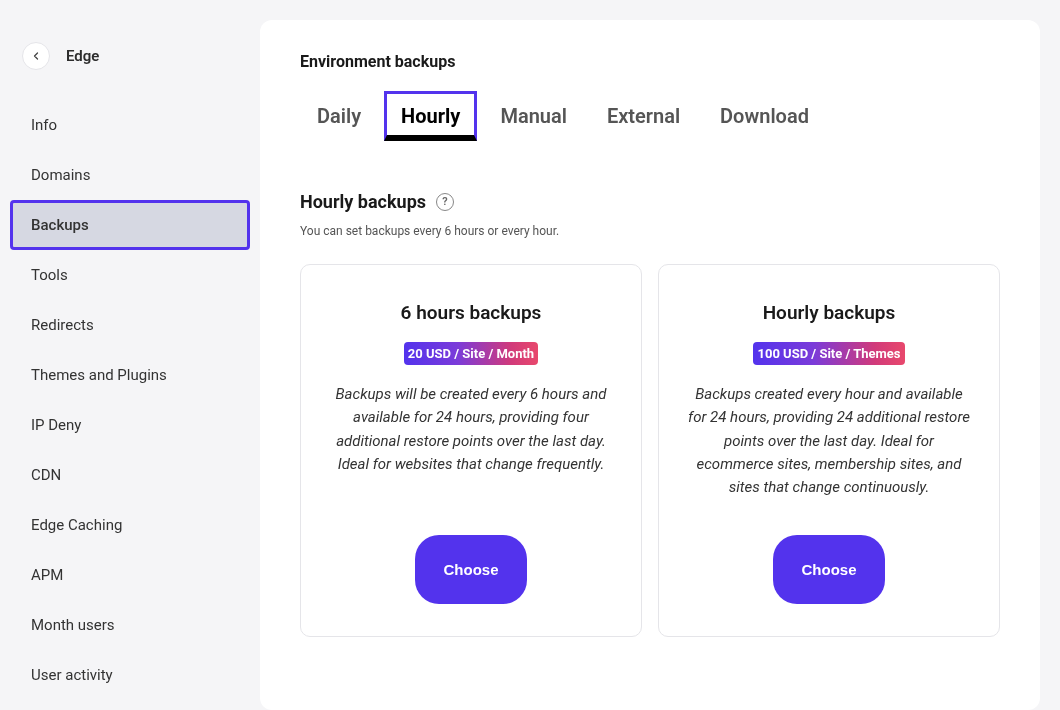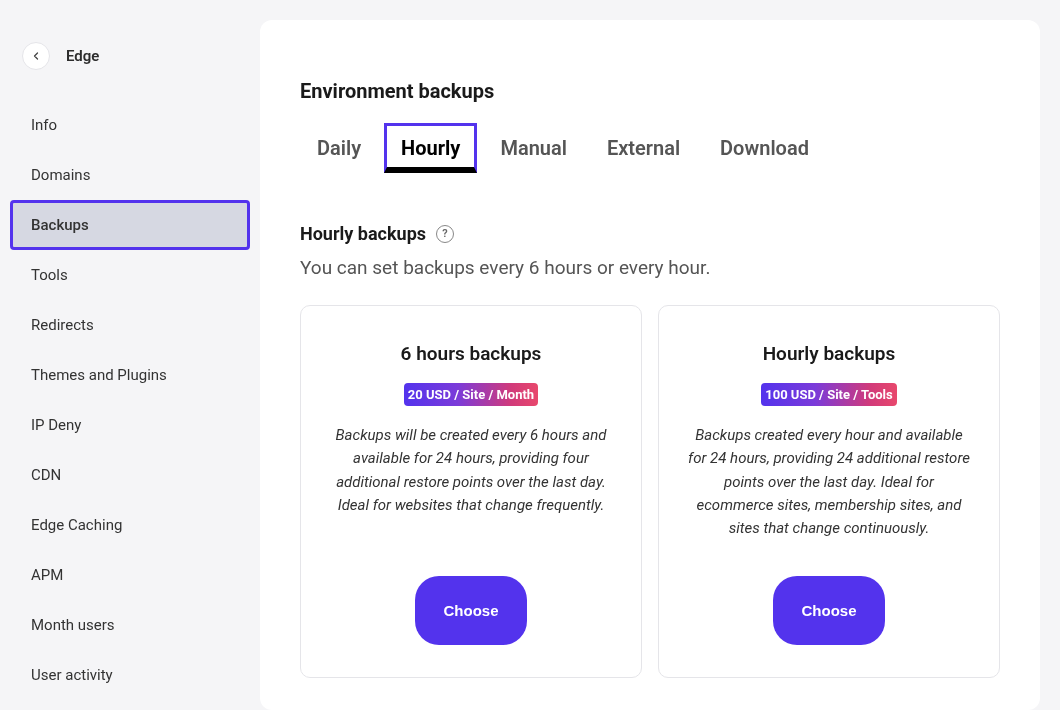--- a/index.html
+++ b/index.html
@@ -49,24 +49,23 @@
   }
   .main-panel {
     flex: 1;
     margin: 20px 20px 0 0;
     background: #fff;
     border-radius: 12px;
     padding: 32px 40px 40px 40px;
     overflow: hidden;
   }
   .page-title {
-    font-size: 20px;
+    font-size: 16px;
     font-weight: 700;
     margin-bottom: 20px;
-    margin-top: 27px;
   }
   .tabs {
     display: flex;
     gap: 6px;
     align-items: center;
     border-bottom: none;
     margin-bottom: 50px;
   }
   .tab {
     padding: 10px 14px;
@@ -94,21 +93,21 @@
     font-weight: 700;
   }
   .help-icon {
     width: 18px; height: 18px;
     border: 1.5px solid #888;
     border-radius: 50%;
     display: flex; align-items: center; justify-content: center;
     font-size: 11px; color: #666; font-weight: 600;
   }
   .section-sub {
-    font-size: 19px;
+    font-size: 12px;
     color: #555;
     margin-bottom: 26px;
   }
   .cards {
     display: flex;
     gap: 16px;
   }
   .card {
     flex: 1;
     border: 1px solid #e5e5e9;
@@ -200,18 +199,18 @@
 
   <div class="cards" id="cards-row">
       <div class="card">
         <div class="card-title">6 hours backups</div>
         <div class="price-badge">20 USD / Site / Month</div>
         <div class="card-desc">Backups will be created every 6 hours and available for 24 hours, providing four additional restore points over the last day. Ideal for websites that change frequently.</div>
         <button class="choose-btn">Choose</button>
       </div>
       <div class="card">
         <div class="card-title">Hourly backups</div>
-        <div class="price-badge">100 USD / Site / Tools</div>
+        <div class="price-badge">100 USD / Site / Themes</div>
         <div class="card-desc">Backups created every hour and available for 24 hours, providing 24 additional restore points over the last day. Ideal for ecommerce sites, membership sites, and sites that change continuously.</div>
         <button class="choose-btn">Choose</button>
       </div>
     </div>
 </div>
 
 </body></html>

